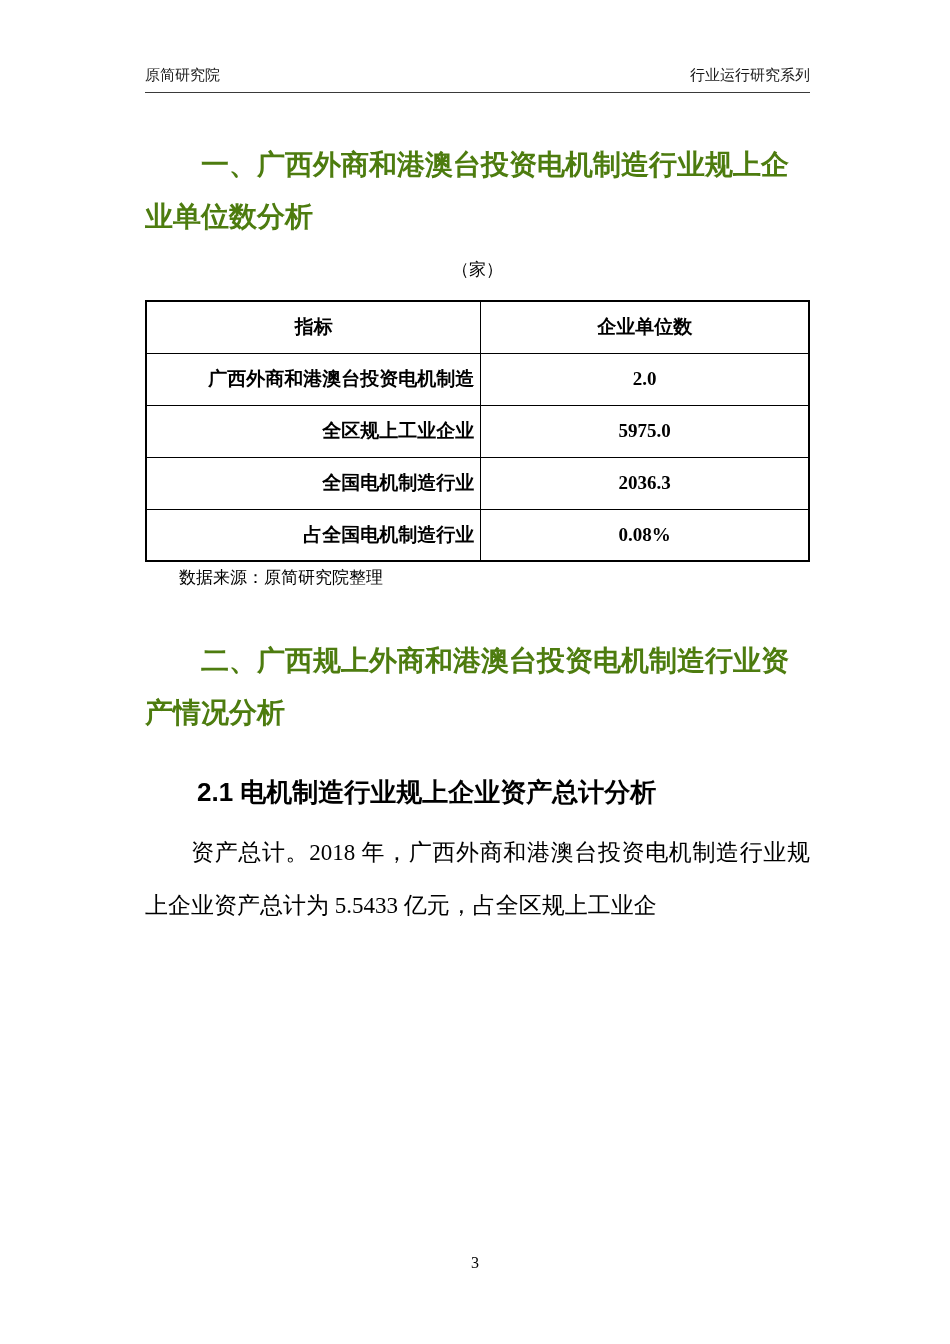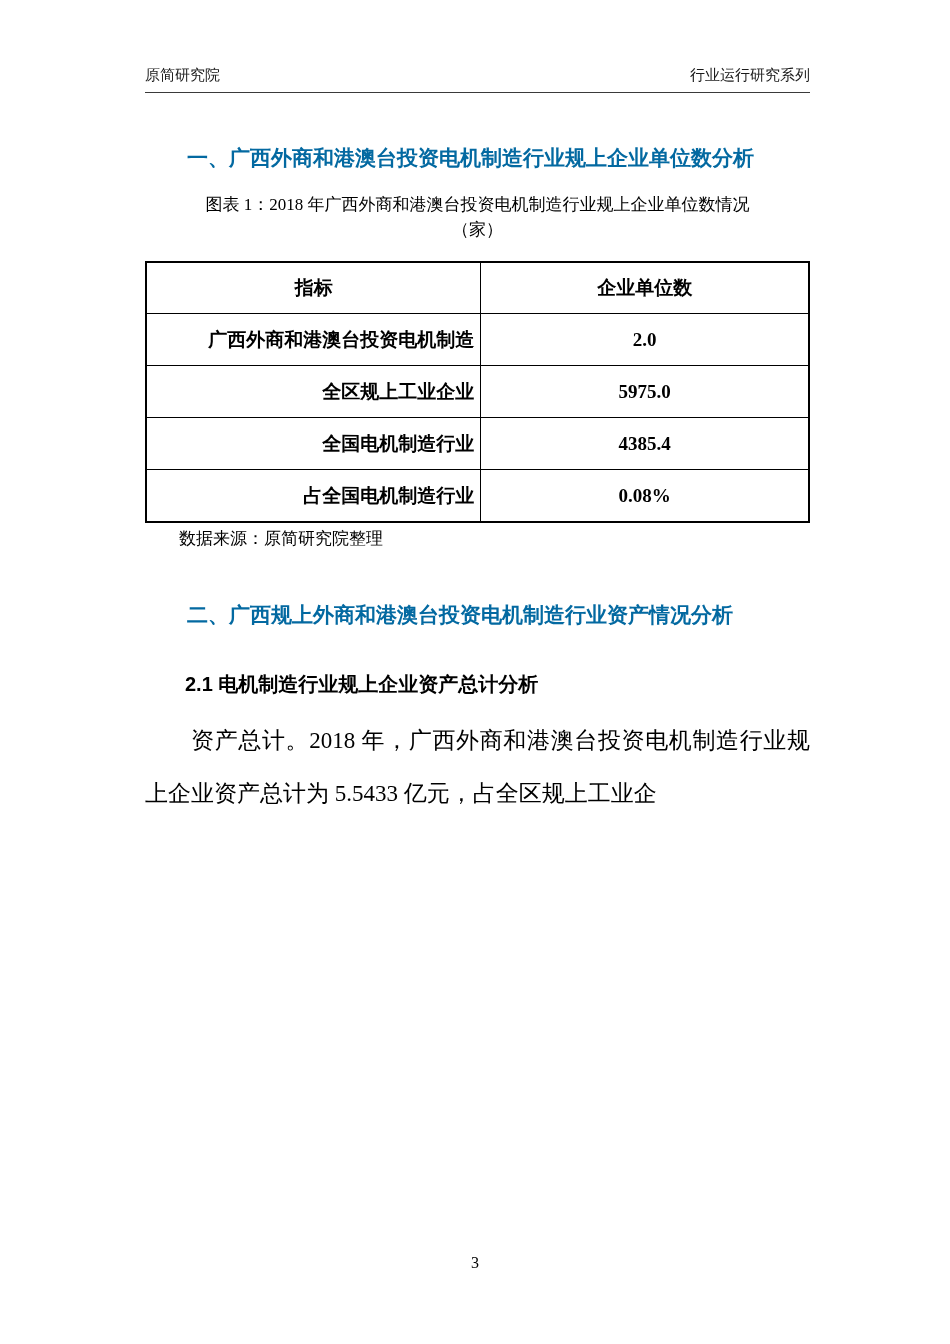--- a/index.html
+++ b/index.html
@@ -24,24 +24,24 @@
     padding-bottom:7px;
     border-bottom:1px solid #3a3a3a;
     font-family:"Liberation Sans","DejaVu Sans",sans-serif;
     font-size:15px;
     color:#1a1a1a;
   }
   .h1 {
     margin-top:46px;
     font-family:"Liberation Sans","DejaVu Sans",sans-serif;
     font-weight:bold;
-    font-size:21px;
+    font-size:28px;
     line-height:1.85;
     text-indent:2em;
-    color:#0369a1;
+    color:#4d7c0f;
   }
   .body-para {
     margin-top:16px;
     font-size:23px;
     line-height:2.32;
     text-align:justify;
     text-indent:2em;
     color:#000;
   }
   .caption {
@@ -79,21 +79,21 @@
   .source-note {
     margin-top:4px;
     padding-left:2em;
     font-size:17px;
     color:#000;
   }
   .h3 {
     margin-top:36px;
     font-family:"Liberation Sans","DejaVu Sans",sans-serif;
     font-weight:bold;
-    font-size:20px;
+    font-size:26px;
     text-indent:2em;
     color:#000;
   }
   .page-number {
     position:absolute;
     left:0; right:0;
     bottom:72px;
     text-align:center;
     font-size:16px;
     color:#000;
@@ -106,21 +106,20 @@
 
   <div class="doc-header">
     <span>原简研究院</span>
     <span>行业运行研究系列</span>
   </div>
 
   <div class="h1">一、广西外商和港澳台投资电机制造行业规上企业单位数分析</div>
 
 
   <div class="caption">
-    <div>图表 1：2018 年广西外商和港澳台投资电机制造行业规上企业单位数情况</div>
     <div>（家）</div>
   </div>
 
   <table class="fig-table">
     <thead>
       <tr>
         <th>指标</th>
         <th>企业单位数</th>
       </tr>
     </thead>
@@ -128,21 +127,21 @@
       <tr>
         <td class="label">广西外商和港澳台投资电机制造</td>
         <td class="value">2.0</td>
       </tr>
       <tr>
         <td class="label">全区规上工业企业</td>
         <td class="value">5975.0</td>
       </tr>
       <tr>
         <td class="label">全国电机制造行业</td>
-        <td class="value">4385.4</td>
+        <td class="value">2036.3</td>
       </tr>
       <tr>
         <td class="label">占全国电机制造行业</td>
         <td class="value">0.08%</td>
       </tr>
     </tbody>
   </table>
 
   <div class="source-note">数据来源：原简研究院整理</div>
 

